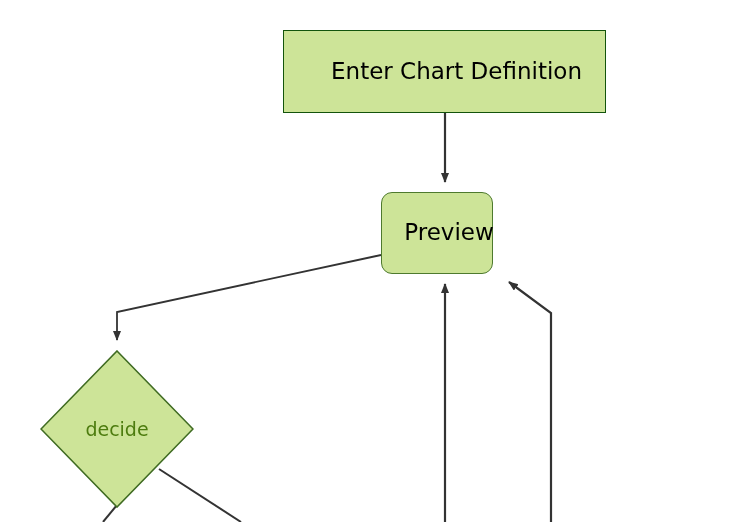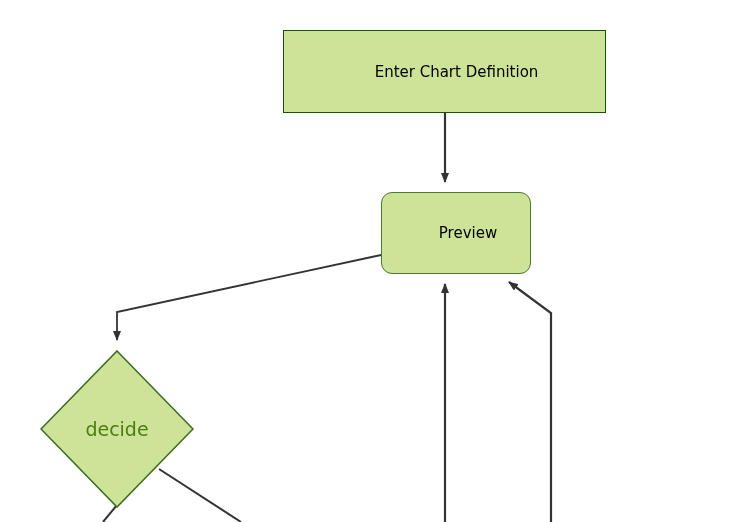--- a/index.html
+++ b/index.html
@@ -27,21 +27,21 @@
     height: 522px;
   }
   .node {
     position: absolute;
     box-sizing: border-box;
     display: flex;
     align-items: center;
     justify-content: center;
     text-align: center;
     color: #000000;
-    font-size: 15px;
+    font-size: 23px;
     line-height: 1.2;
     z-index: 2;
     padding-left: 24px;
   }
   .node-rect {
     background: #cde498;
     border: 1.4px solid #13540c;
   }
   .node-round {
     background: #cde498;
@@ -95,21 +95,21 @@
 
     <polyline points="117,505 103,522" fill="none" stroke="#333333" stroke-width="2"></polyline>
 
     <polyline points="159,469 241,522" fill="none" stroke="#333333" stroke-width="2"></polyline>
   </svg>
 
   <div class="node node-rect" style="left:283px; top:30px; width:323px; height:83px;">
     <span class="node-label">Enter Chart Definition</span>
   </div>
 
-  <div class="node node-round" style="left:381px; top:192px; width:150px; height:82px;border-radius:11px;">
+  <div class="node node-round" style="left:381px; top:192px; width:112px; height:82px;border-radius:11px;">
     <span class="node-label">Preview</span>
   </div>
 
   <div class="node-diamond-wrap" style="left:40px; top:350px; width:154px; height:158px;">
     <svg width="154" height="158" viewBox="0 0 154 158" xmlns="http://www.w3.org/2000/svg">
       <polygon points="77,1 153,79 77,157 1,79" fill="#cde498" stroke="#3f6b22" stroke-width="1.6"></polygon>
     </svg>
     <div class="node-diamond-label">decide</div>
   </div>
 

